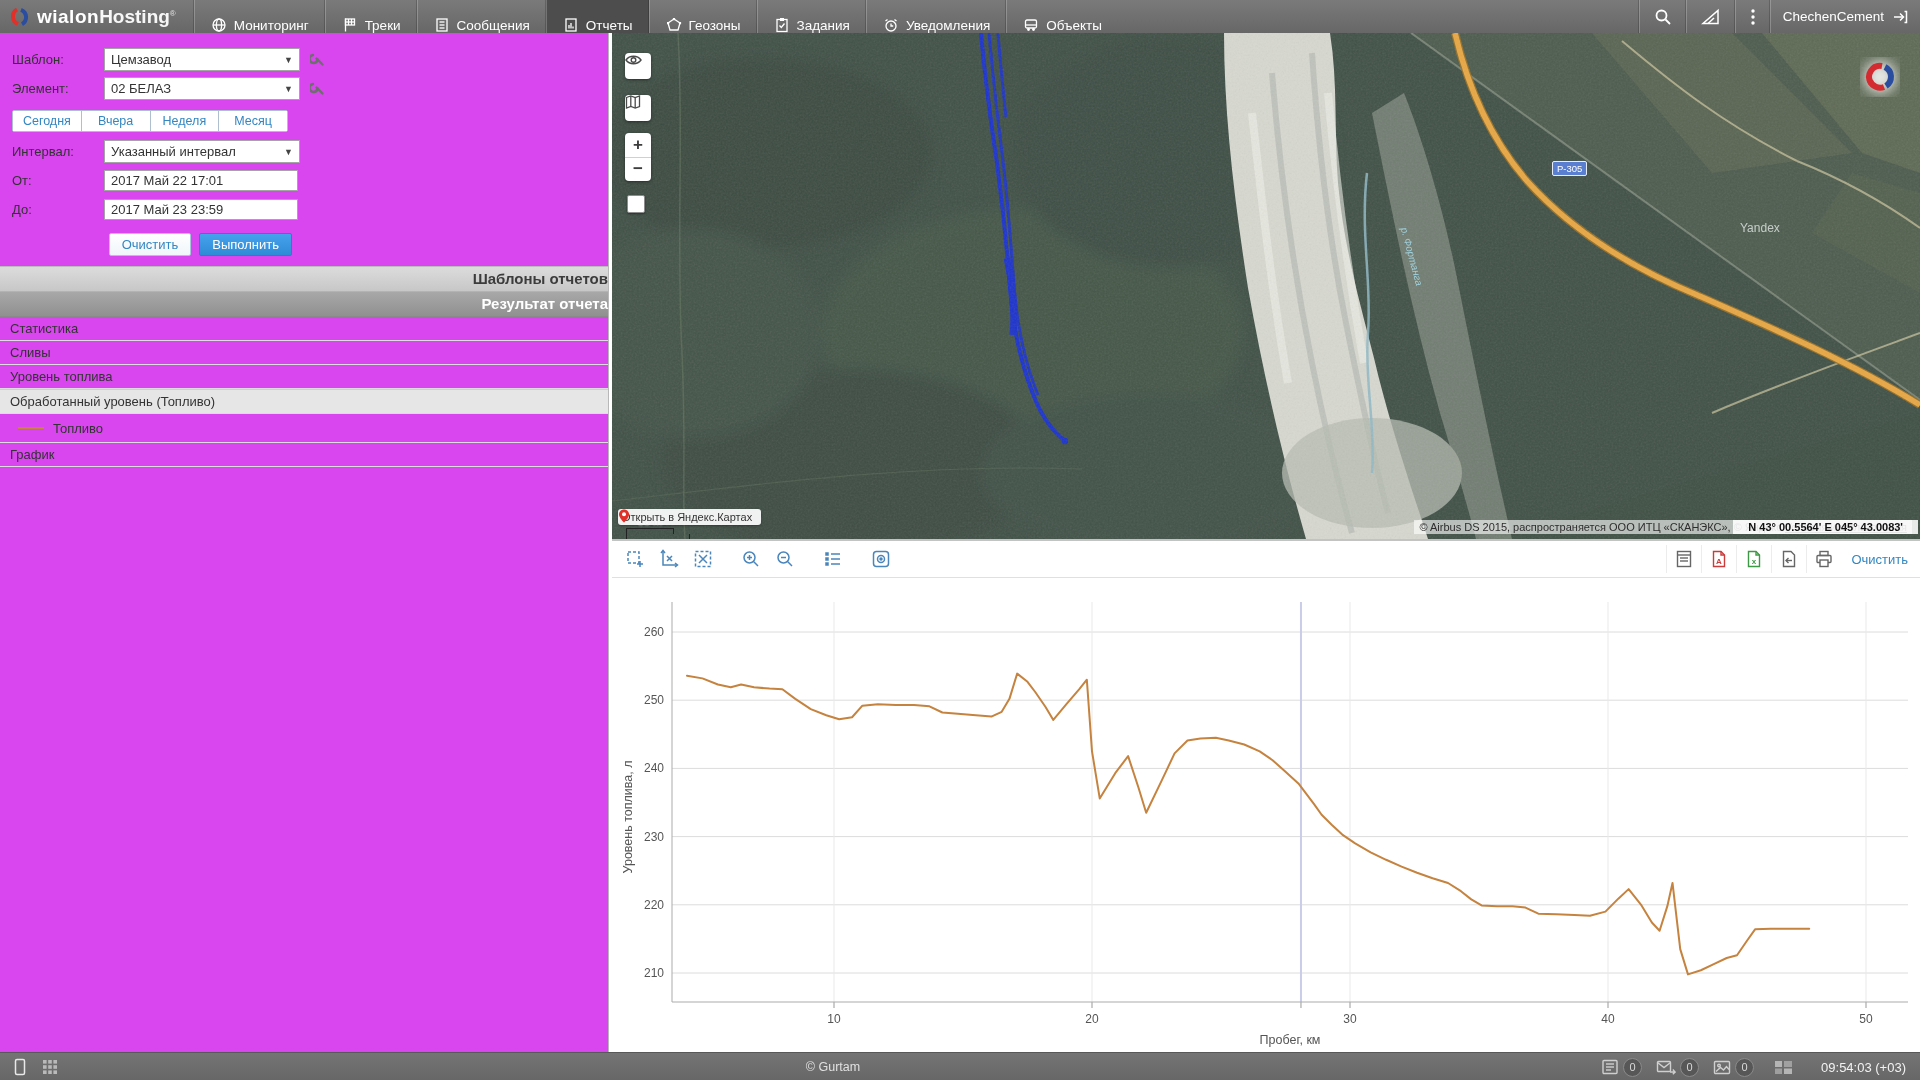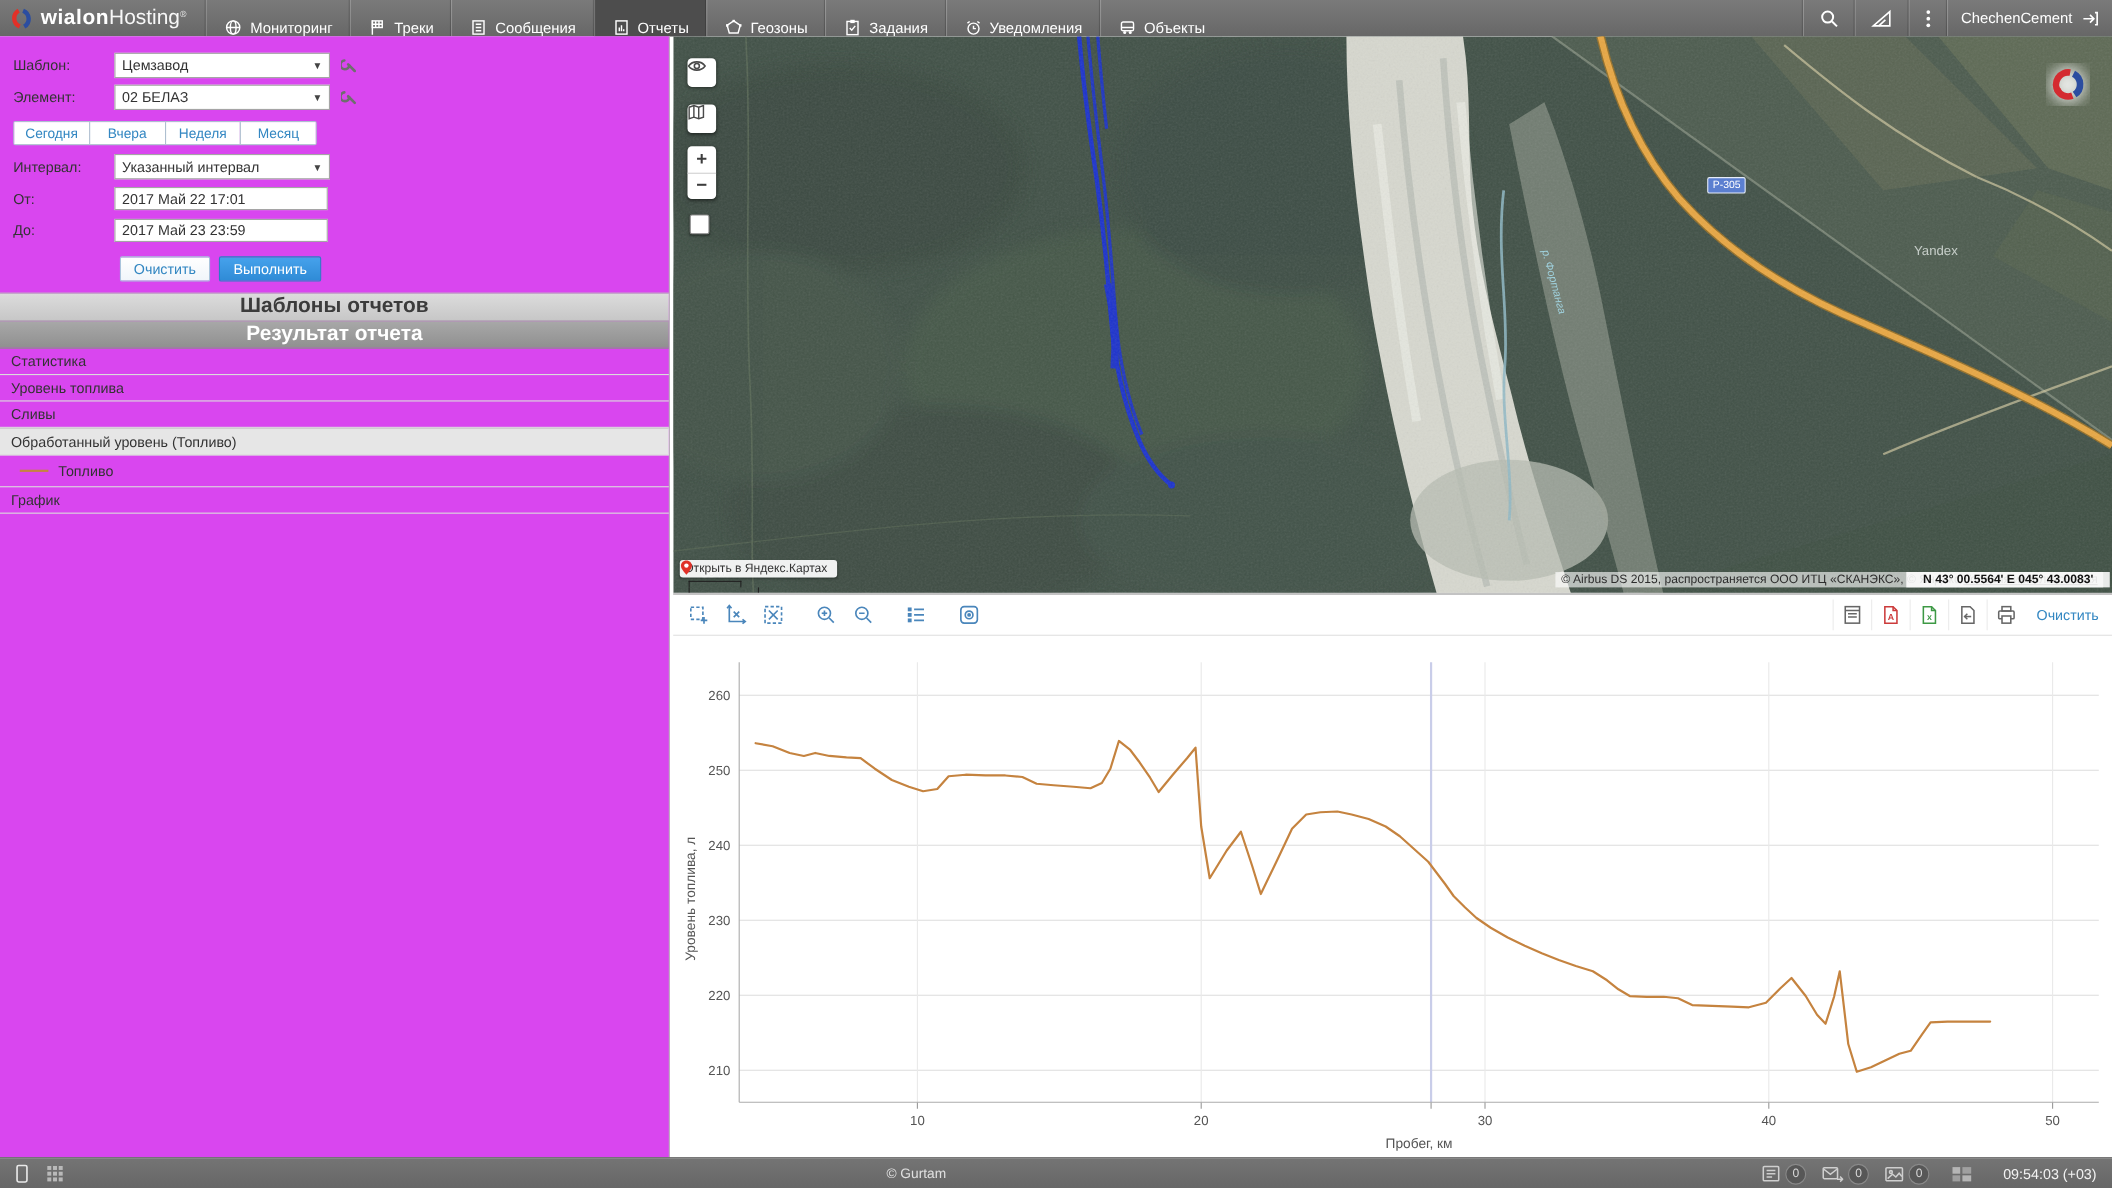--- a/index.html
+++ b/index.html
@@ -2,21 +2,21 @@
 <html><head>
 <meta charset="utf-8">
 <style>
   html,body{margin:0;padding:0;width:1920px;height:1080px;overflow:hidden;
     font-family:"Liberation Sans","DejaVu Sans",sans-serif;background:#fff;}
   
   #topnav{position:absolute;left:0;top:0;width:1920px;height:33px;
     background:linear-gradient(#7a7a7a,#676767);display:flex;align-items:stretch;color:#fff;}
   #logo{display:flex;align-items:center;padding:0 18px 0 10px;gap:7px;}
   #logo .w1{font-size:19px;font-weight:bold;letter-spacing:.5px;}
-  #logo .w2{font-size:19px;font-weight:400;opacity:.95;}
+  #logo .w2{font-size:19px;font-weight:700;opacity:.95;}
   #logo sup{font-size:8px;opacity:.8;}
   .nav-item{display:flex;align-items:flex-end;gap:7px;padding:0 16px;font-size:13.5px;
     border-left:1px solid rgba(255,255,255,.22);box-shadow:-1px 0 0 rgba(0,0,0,.18);cursor:pointer;}
   .nav-item.active{background:#4d4d4d;}
   .nav-item svg{flex:none;}
   #nav-right{margin-left:auto;display:flex;align-items:stretch;}
   .nav-ic{display:flex;align-items:center;padding:0 14px;border-left:1px solid rgba(255,255,255,.22);
     box-shadow:-1px 0 0 rgba(0,0,0,.18);cursor:pointer;}
   #user-box{display:flex;align-items:center;gap:8px;padding:0 12px;font-size:13.5px;
     border-left:1px solid rgba(255,255,255,.22);box-shadow:-1px 0 0 rgba(0,0,0,.18);cursor:pointer;}
@@ -32,21 +32,21 @@
     font-size:13px;color:#333;font-family:inherit;}
   .wrench{margin-left:10px;cursor:pointer;display:flex;align-items:center;}
   #quick-tabs{display:flex;width:274px;margin:7px 0 5px 12px;border:1px solid #aebfd0;border-radius:2px;}
   .qtab{flex:1;text-align:center;line-height:20px;font-size:12.5px;color:#3387c2;background:#fff;
     border-left:1px solid #aebfd0;cursor:pointer;}
   .qtab:first-child{border-left:none;}
   #btn-row{display:flex;justify-content:flex-end;gap:8px;width:280px;margin:9px 0 10px 12px;}
   .btn{font-size:13px;padding:3px 12px;border-radius:2px;cursor:pointer;}
   .btn.light{color:#3387c2;background:linear-gradient(#fff,#f0f5fa);border:1px solid #a9c4dc;}
   .btn.primary{color:#fff;background:linear-gradient(#46a2ec,#2f8bd6);border:1px solid #2a7ec5;}
-  .sec-head{height:24px;line-height:24px;text-align:center;font-weight:bold;font-size:19px;}
+  .sec-head{height:24px;line-height:24px;text-align:right;font-weight:bold;font-size:15px;}
   .sec-head.light{background:linear-gradient(#dcdcdc,#c7c7c7);color:#3c3c3c;border-top:1px solid #bdbdbd;border-bottom:1px solid #b3b3b3;}
   .sec-head.dark{background:linear-gradient(#a8a8a8,#909090);color:#fff;border-bottom:1px solid #8a8a8a;}
   .res-row{height:23px;line-height:23px;padding-left:10px;border-bottom:1px solid #dcdcdc;cursor:pointer;}
   .res-row.selected{background:#e6e6e6;border-top:1px solid #cfcfcf;}
   .legend-row{height:28px;display:flex;align-items:center;border-bottom:1px solid #dcdcdc;cursor:pointer;}
   .legend-swatch{width:26px;height:2px;margin-left:18px;flex:none;}
   .legend-label{margin-left:9px;}
   
   #map{position:absolute;left:612px;top:33px;width:1308px;height:506px;overflow:hidden;cursor:grab;}
   #map svg{position:absolute;left:0;top:0;}
@@ -264,22 +264,22 @@
     <span class="form-label">До:</span>
     <input class="txt-input" value="2017 Май 23 23:59" style="">
   </div>
   <div id="btn-row">
     <div class="btn light">Очистить</div>
     <div class="btn primary">Выполнить</div>
   </div>
   <div class="sec-head light">Шаблоны отчетов</div>
   <div class="sec-head dark">Результат отчета</div>
   <div class="res-row">Статистика</div>
+  <div class="res-row">Сливы</div>
   <div class="res-row">Уровень топлива</div>
-  <div class="res-row">Сливы</div>
   <div class="res-row selected">Обработанный уровень (Топливо)</div>
   <div class="legend-row">
     <span class="legend-swatch" style="background: rgb(197, 131, 63);"></span>
     <span class="legend-label">Топливо</span>
   </div>
   <div class="res-row">График</div>
 </div>
 
 <div id="map">
   <svg width="1308" height="506" viewBox="0 0 1308 506">

